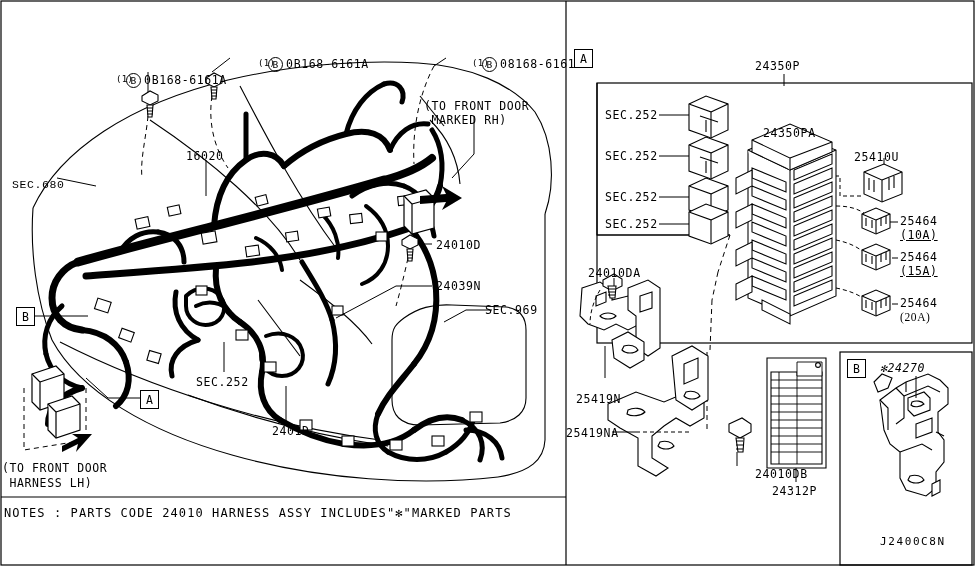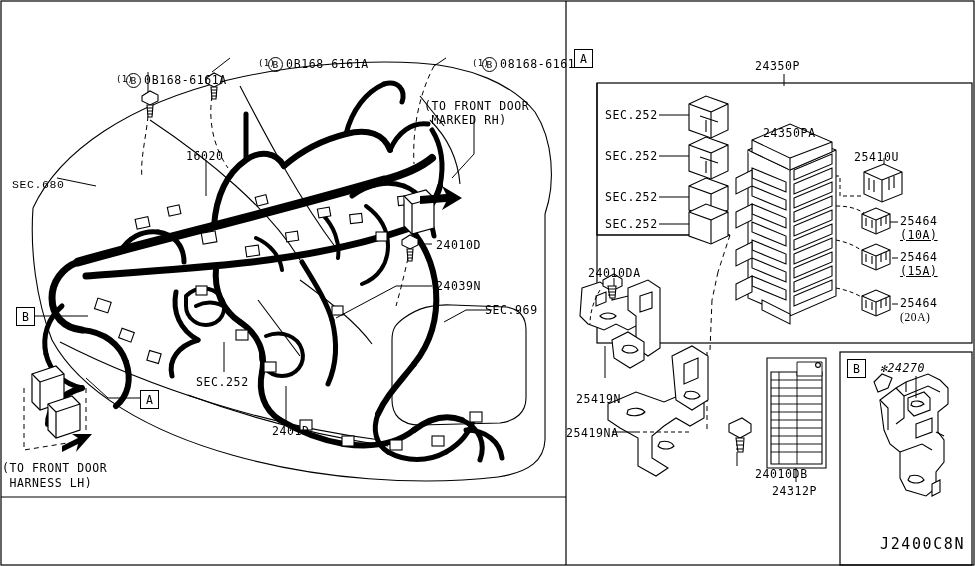--- a/index.html
+++ b/index.html
@@ -7,21 +7,21 @@
        font-family:"DejaVu Sans Mono",monospace;color:#000;}
 
   #sheet{position:absolute;left:0;top:0;width:975px;height:566px;}
 
   svg.layer{position:absolute;left:0;top:0;width:975px;height:566px;overflow:visible;}
 
   .lbl{position:absolute;font-family:"DejaVu Sans Mono",monospace;
        font-size:11.5px;letter-spacing:.6px;white-space:pre;color:#000;line-height:1.15;}
   .lbl.sm{font-size:9px;letter-spacing:.3px;}
   .lbl.note{font-size:12px;letter-spacing:1.1px;}
-  .lbl.dwg{font-size:15px;letter-spacing:1.6px;}
+  .lbl.dwg{font-size:11px;letter-spacing:1.6px;}
 
   .boxmark{position:absolute;border:1.4px solid #000;width:17px;height:17px;
            display:flex;align-items:center;justify-content:center;
            font-family:"DejaVu Sans Mono",monospace;font-size:11.5px;background:#fff;}
 
   .circmark{display:inline-flex;align-items:center;justify-content:center;
             width:13px;height:13px;border:1.3px solid #000;border-radius:50%;
             font-size:9.5px;line-height:1;vertical-align:middle;margin-right:3px;
             font-family:"DejaVu Sans Mono",monospace;}
 
@@ -475,20 +475,21 @@
   <div class="lbl" style="left:436px;top:280px;text-align:center;">24039N</div>
   <div class="lbl" style="left:485px;top:304px;">SEC.969</div>
   <div class="lbl" style="left:196px;top:376px;">SEC.252</div>
   <div class="lbl" style="left:272px;top:425px;text-align:center;">2401D</div>
   <div class="lbl" style="left:2px;top:462px;">(TO FRONT DOOR</div>
   <div class="lbl" style="left:2px;top:477px;"> HARNESS LH)</div>
 
   <div class="boxmark" style="left:16px;top:307px;">B</div>
   <div class="boxmark" style="left:140px;top:390px;">A</div>
 
+  <div class="lbl note" style="left:4px;top:507px;">NOTES : PARTS CODE 24010 HARNESS ASSY INCLUDES"✻"MARKED PARTS</div>
 
   <div class="boxmark" style="left:574px;top:49px;">A</div>
   <div class="lbl" style="left:755px;top:60px;">24350P</div>
 
   <div class="lbl" style="left:605px;top:109px;">SEC.252</div>
   <div class="lbl" style="left:605px;top:150px;">SEC.252</div>
   <div class="lbl" style="left:605px;top:191px;">SEC.252</div>
   <div class="lbl" style="left:605px;top:218px;">SEC.252</div>
 
   <div class="lbl" style="left:763px;top:127px;">24350PA</div>

